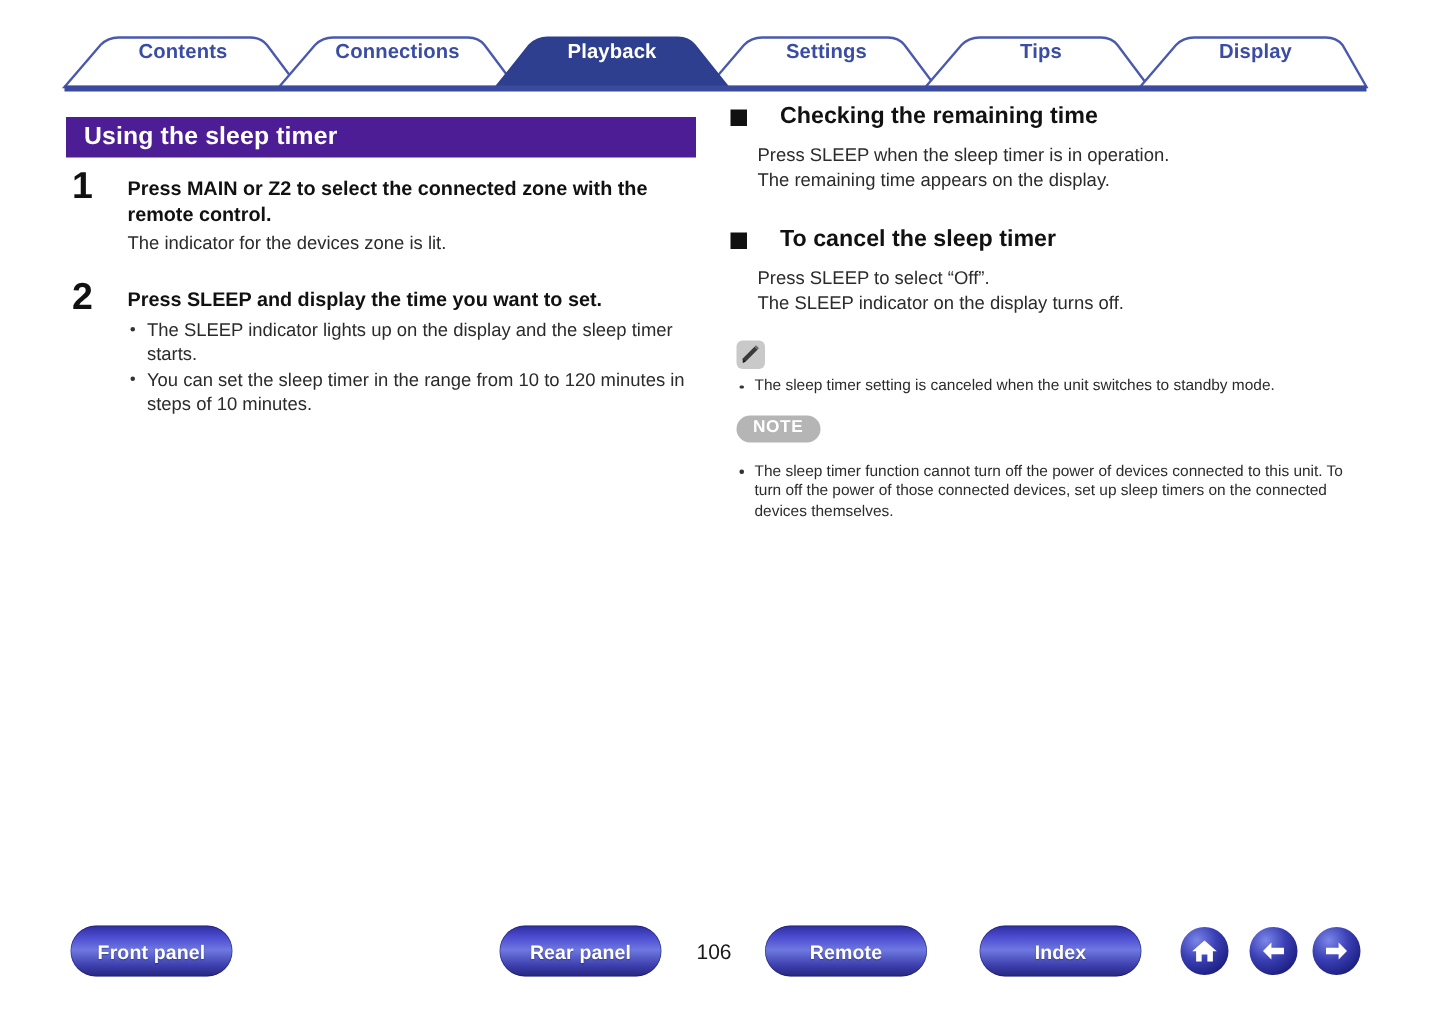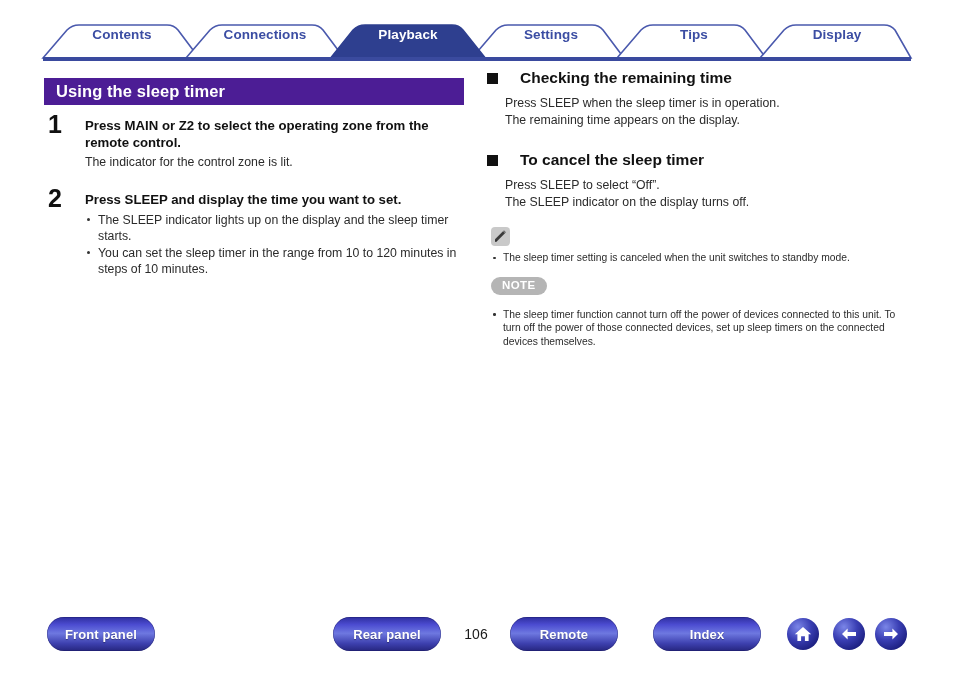--- a/index.html
+++ b/index.html
@@ -275,22 +275,22 @@
   <div class="tab-label" style="left:694px;">Tips</div>
   <div class="tab-label" style="left:837px;">Display</div>
 </div>
 
 <div class="section-title">Using the sleep timer</div>
 
 <div class="col-left">
 
   <div class="step">
     <div class="step-num">1</div>
-    <p class="step-head">Press MAIN or Z2 to select the operating zone from the remote control.</p>
-    <p class="step-sub">The indicator for the control zone is lit.</p>
+    <p class="step-head">Press MAIN or Z2 to select the connected zone with the remote control.</p>
+    <p class="step-sub">The indicator for the devices zone is lit.</p>
   </div>
 
   <div class="step" style="margin-top:22px;">
     <div class="step-num">2</div>
     <p class="step-head">Press SLEEP and display the time you want to set.</p>
     <ul class="bullets">
       <li>The SLEEP indicator lights up on the display and the sleep timer starts.</li>
       <li>You can set the sleep timer in the range from 10 to 120 minutes in steps of 10 minutes.</li>
     </ul>
   </div>

